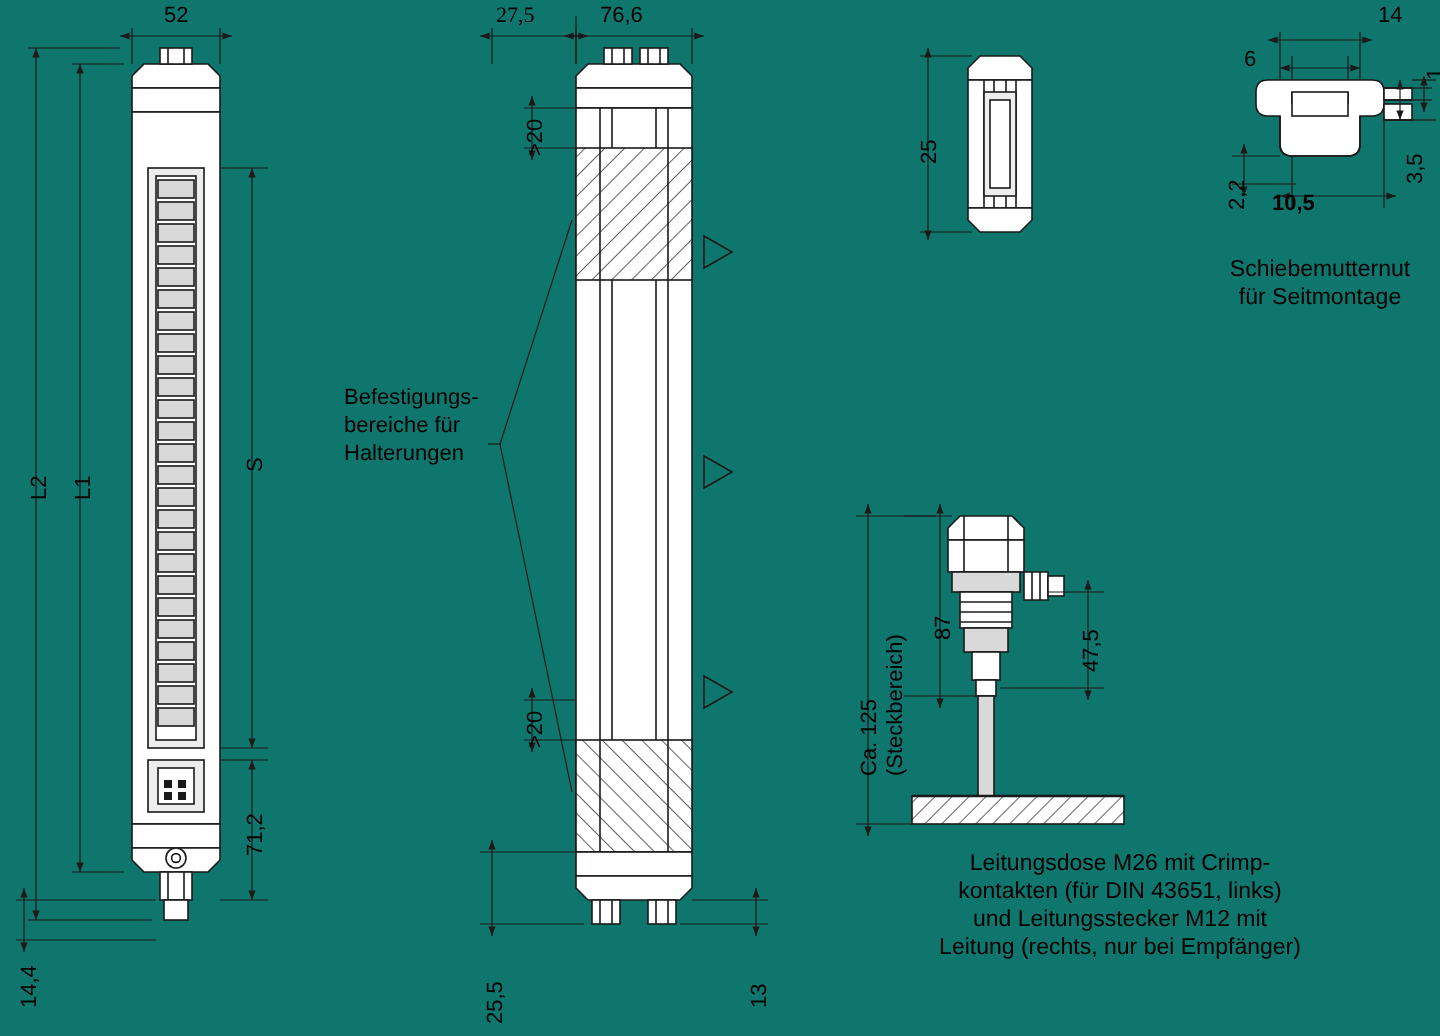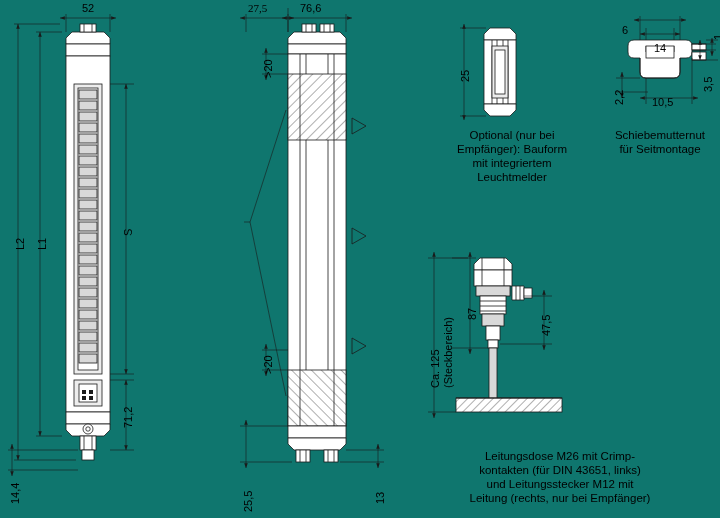--- a/index.html
+++ b/index.html
@@ -351,38 +351,37 @@
 <div class="lbl rot" style="left:122px; top:428px;">71,2</div>
 <div class="lbl rot" style="left:9px; top:504px;">14,4</div>
 
 <div class="lbl" style="left:248px; top:2px;font-family:Liberation Serif, serif;">27,5</div>
 <div class="lbl" style="left:300px; top:2px;">76,6</div>
 <div class="lbl rot" style="left:262px; top:78px;">&gt;20</div>
 <div class="lbl rot" style="left:262px; top:374px;">&gt;20</div>
 <div class="lbl rot" style="left:242px; top:512px;">25,5</div>
 <div class="lbl rot" style="left:374px; top:504px;">13</div>
 
+<div class="lbl" style="left:172px; top:192px; line-height:14px;">Befestigungs-
+bereiche für
+Halterungen</div>
 
 <div class="lbl rot" style="left:459px; top:82px;">25</div>
-<div class="cap" style="left:446px; top:128px; width:132px;">Optional (nur bei
-Empfänger): Bauform
-mit integriertem
-Leuchtmelder</div>
-
-<div class="lbl" style="left:654px; top:2px;margin-top:40px;">14</div>
+
+<div class="lbl" style="left:689px; top:2px;">14</div>
 <div class="lbl" style="left:622px; top:24px;">6</div>
-<div class="lbl" style="left:652px; top:96px;">10,5</div>
+<div class="lbl" style="left:636px; top:96px;font-weight:bold;">10,5</div>
 <div class="lbl rot" style="left:712px; top:40px;">1</div>
 <div class="lbl rot" style="left:702px; top:92px;">3,5</div>
 <div class="lbl rot" style="left:613px; top:105px;">2,2</div>
 <div class="cap" style="left:598px; top:128px; width:124px;">Schiebemutternut
 für Seitmontage</div>
 
 <div class="lbl rot" style="left:540px; top:336px;">47,5</div>
 <div class="lbl rot" style="left:466px; top:320px;">87</div>
 <div class="lbl rot" style="left:429px; top:388px; line-height:13px;">Ca. 125
 (Steckbereich)</div>
-<div class="cap" style="left:404px; top:449px; width:312px;">Leitungsdose M26 mit Crimp-
+<div class="cap" style="left:404px; top:425px; width:312px;">Leitungsdose M26 mit Crimp-
 kontakten (für DIN 43651, links)
 und Leitungsstecker M12 mit
 Leitung (rechts, nur bei Empfänger)</div>
 
 </div>
 
 </body></html>

